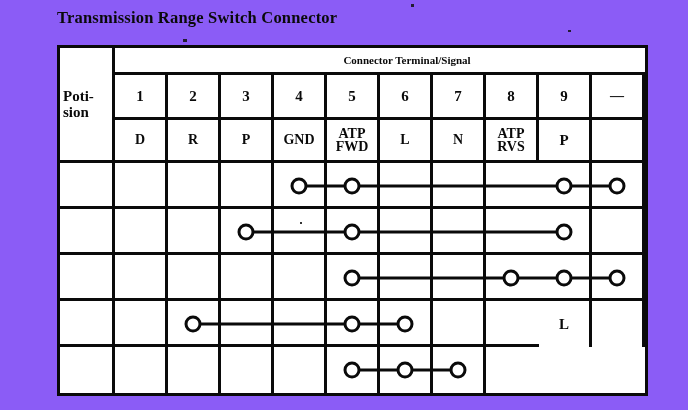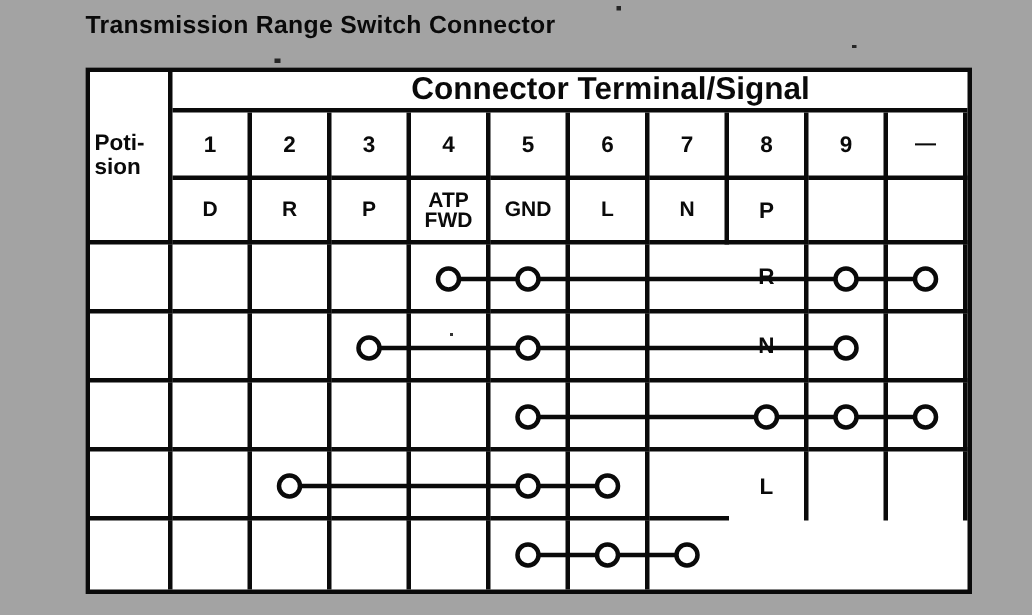--- a/index.html
+++ b/index.html
@@ -1,18 +1,18 @@
 <!DOCTYPE html>
 <html><head>
 <meta charset="utf-8">
 <style>
   html,body{margin:0;padding:0;background:#ffffff;}
   .page{
-    position:relative;width:688px;height:410px;background:#a3a3a3;
-    color:#0a0a0a;font-family:Liberation Sans, sans-serif;overflow:hidden;
+    position:relative;width:688px;height:410px;background:#8b5cf6;
+    color:#0a0a0a;font-family:Liberation Serif, serif;overflow:hidden;
   }
   .title{
     position:absolute;left:57px;top:8px;
     font-size:16.5px;font-weight:bold;letter-spacing:0.2px;white-space:nowrap;
   }
   .grid{
     position:absolute;left:57px;top:45px;
     display:grid;
     grid-template-columns:55px repeat(10,53px);
     grid-template-rows:27px 45px 43px repeat(5,46px);
@@ -23,21 +23,21 @@
     display:flex;align-items:center;justify-content:center;
     font-weight:bold;text-align:center;overflow:hidden;
   }
   .c.last{border-right:none;}
   .c.bottom{border-bottom:none;}
   .corner{
     grid-column:1;grid-row:1/4;
     flex-direction:column;align-items:flex-start;justify-content:center;
     padding-left:3px;font-size:15px;line-height:1.08;
   }
-  .span-h{grid-column:2/12;grid-row:1;font-size:21px;padding-left:54px;}
+  .span-h{grid-column:2/12;grid-row:1;font-size:11px;padding-left:54px;}
   .num{font-size:15px;}
   .sig{font-size:14px;line-height:0.95;padding:0 1px;}
   .rowlab{font-size:15px;}
   .overlay{position:absolute;left:0;top:0;pointer-events:none;}
   .speck{position:absolute;background:#111;opacity:.85;}
 </style>
 </head>
 <body>
 
 <div class="page">
@@ -59,24 +59,25 @@
     <div class="c num">5</div>
     <div class="c num">6</div>
     <div class="c num">7</div>
     <div class="c num">8</div>
     <div class="c num">9</div>
 
     <div class="c sig">—</div>
     <div class="c sig">D</div>
     <div class="c sig">R</div>
     <div class="c sig">P</div>
+    <div class="c sig">GND</div>
     <div class="c sig">ATP FWD</div>
-    <div class="c sig">GND</div>
     <div class="c sig">L</div>
     <div class="c sig">N</div>
+    <div class="c sig">ATP RVS</div>
 
     <div class="c rowlab">P</div>
     <div class="c"></div>
       <div class="c"></div>
       <div class="c"></div>
       <div class="c"></div>
       <div class="c"></div>
       <div class="c"></div>
       <div class="c"></div>
       <div class="c"></div>

